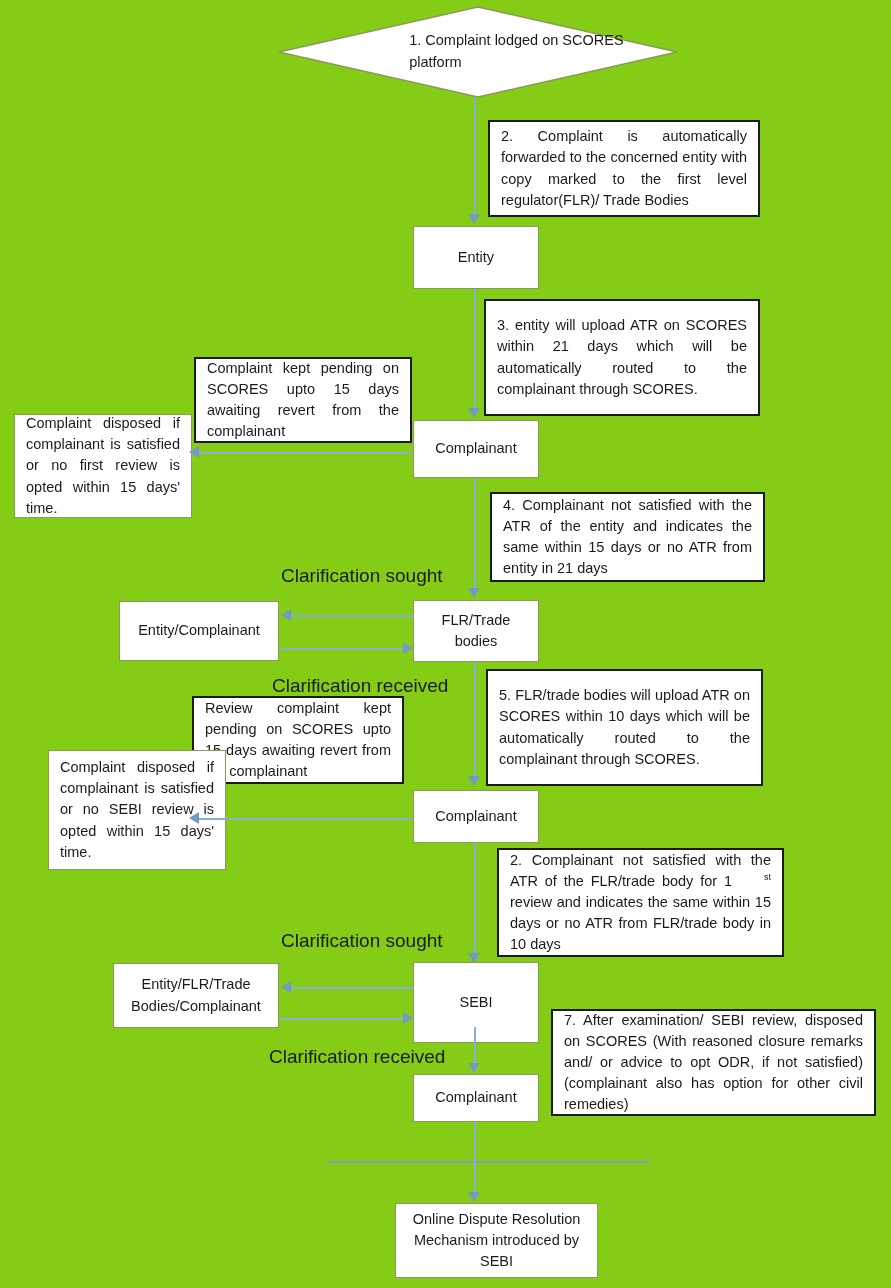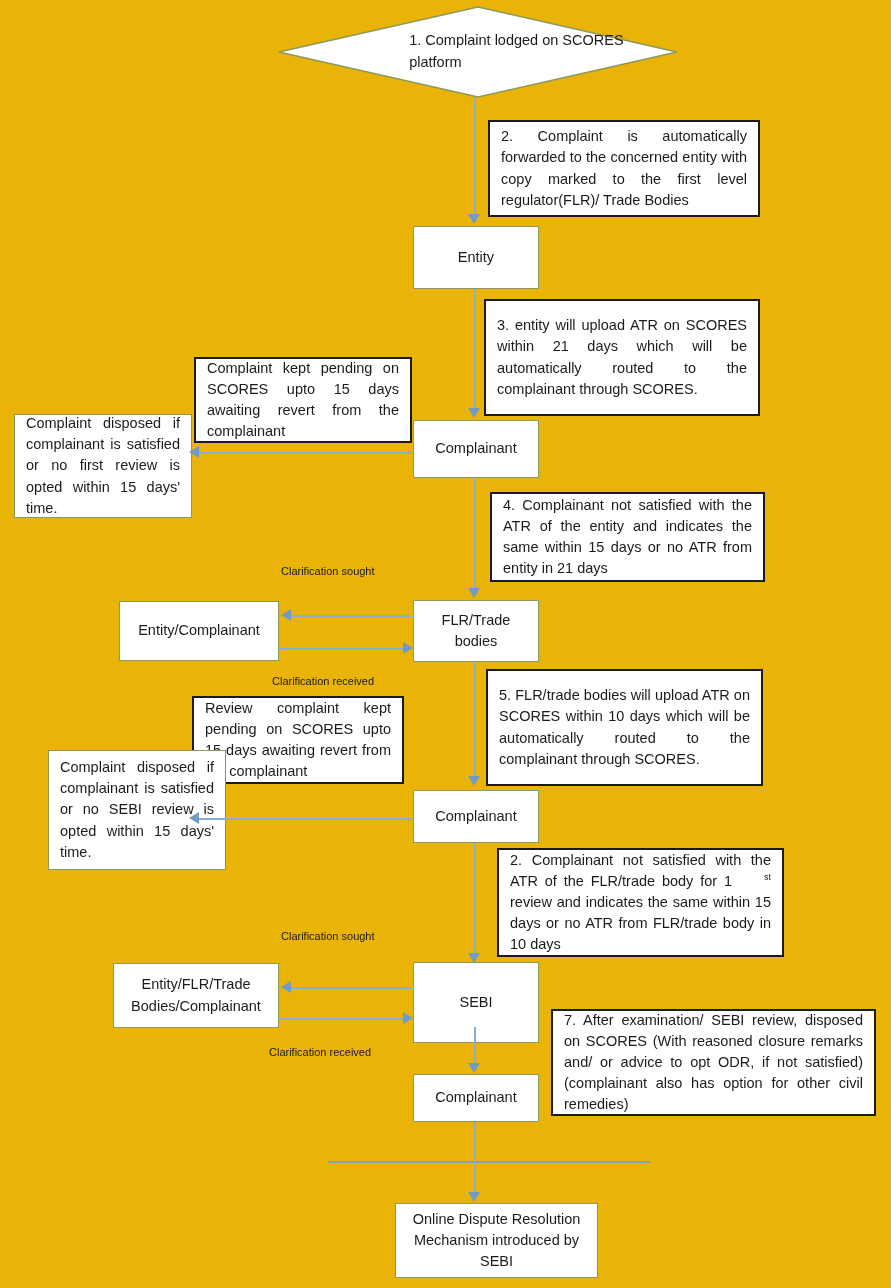--- a/index.html
+++ b/index.html
@@ -9,21 +9,21 @@
     background: #ffffff;
   }
   body {
     font-family: "Liberation Sans", sans-serif;
     color: #111111;
   }
   #canvas {
     position: relative;
     width: 891px;
     height: 1288px;
-    background: #eab308;
+    background: #84cc16;
     overflow: hidden;
   }
 
   
   .node {
     position: absolute;
     box-sizing: border-box;
     display: flex;
     align-items: center;
     background: #ffffff;
@@ -100,21 +100,21 @@
   }
   .sep-line {
     position: absolute;
     height: 2px;
     background: #7ba3c9;
   }
 
   
   .flabel {
     position: absolute;
-    font-size: 11px;
+    font-size: 19px;
     color: #1b1b1b;
     white-space: nowrap;
   }
   sup { font-size: 0.62em; vertical-align: super; margin-left: 32px; }
 </style>
 </head>
 <body>
 
 <div id="canvas">
 

